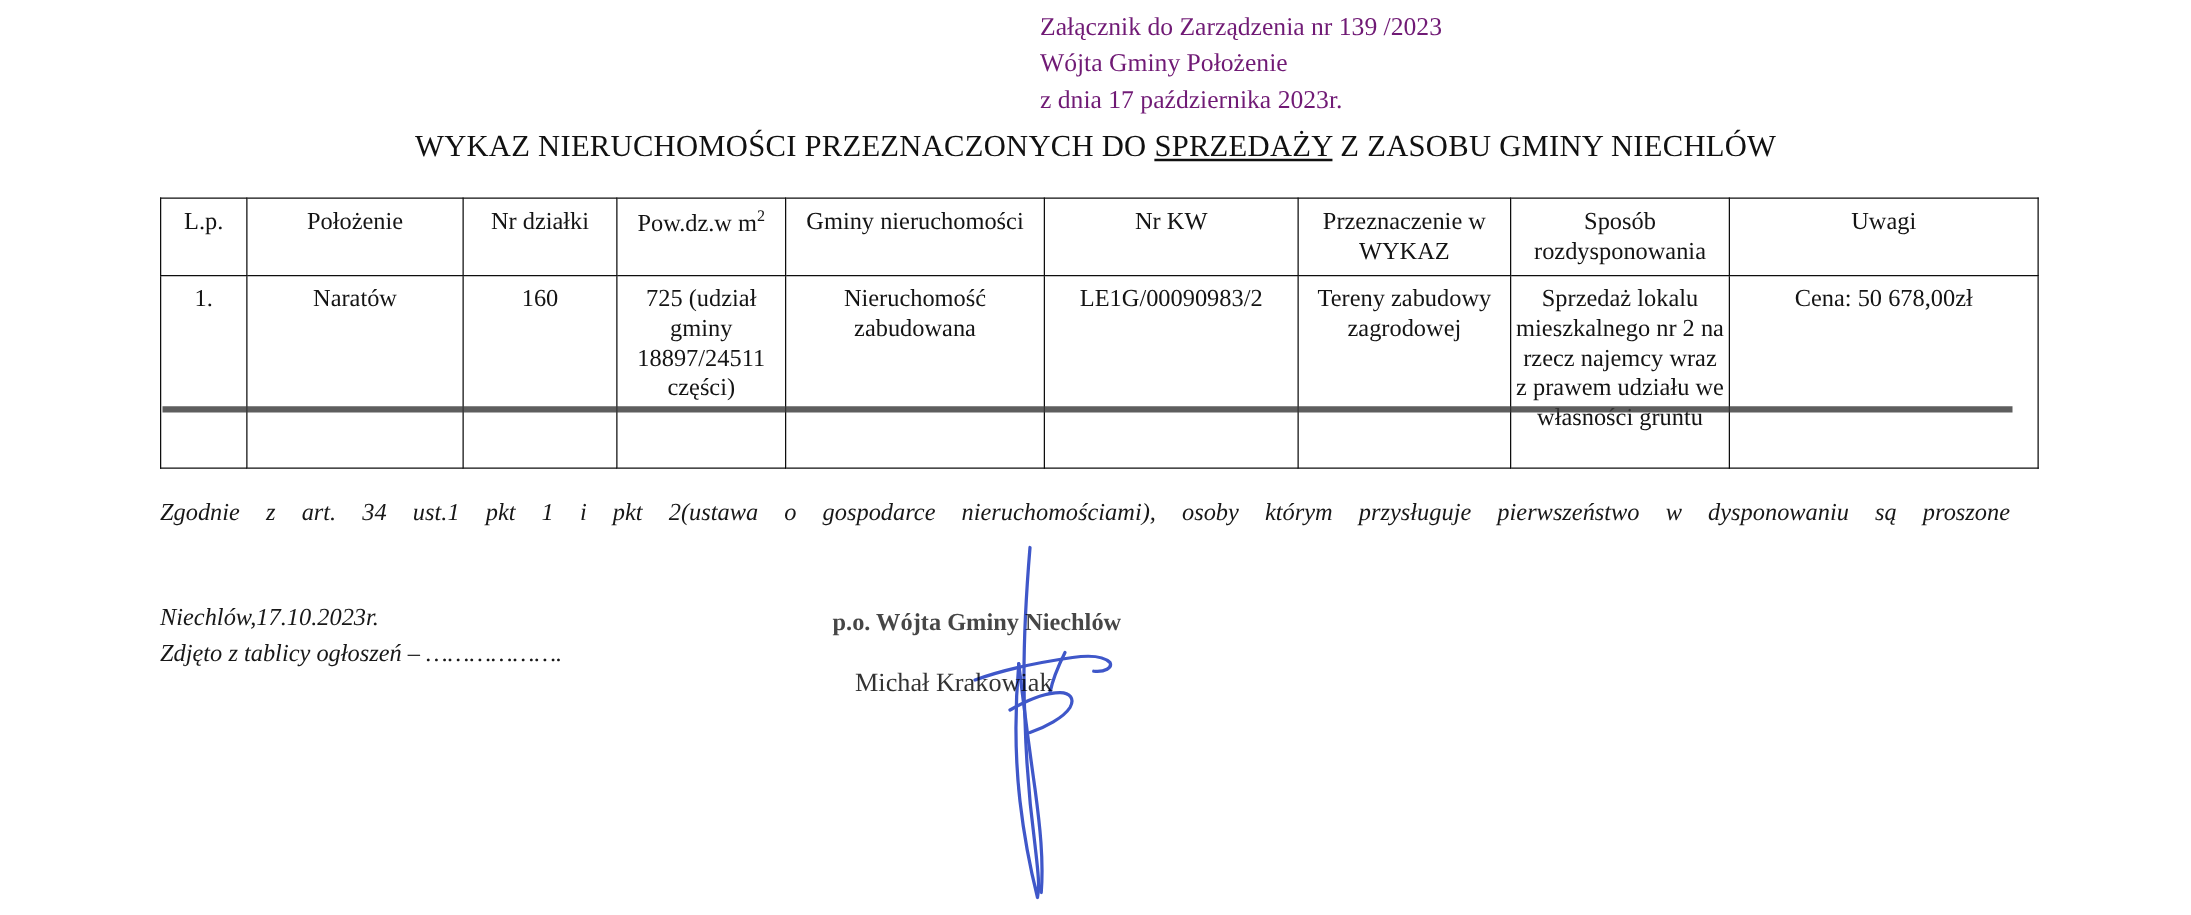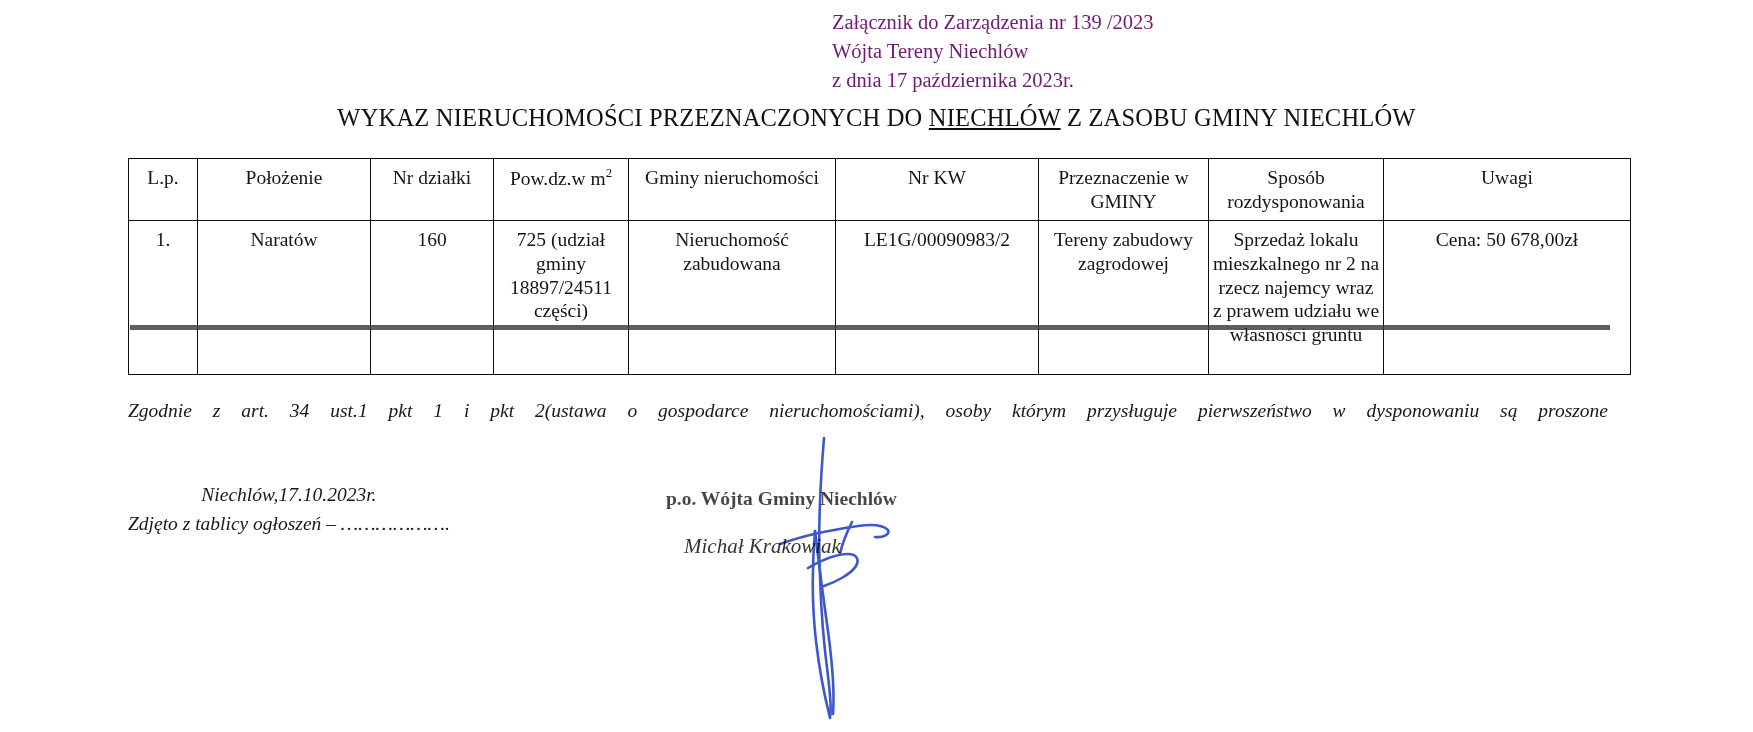--- a/index.html
+++ b/index.html
@@ -123,21 +123,21 @@
   
   .footer {
     position: absolute;
     left: 128px;
     top: 480px;
     font-style: italic;
     font-size: 19.5px;
     line-height: 1.50;
     color: #181818;
   }
-  .footer div { white-space: nowrap; text-align: center; }
+  .footer div { white-space: nowrap; }
 
   
   .sig-area {
     position: absolute;
     left: 640px;
     top: 466px;
     width: 420px;
     height: 260px;
   }
   .sig-text {
@@ -149,55 +149,54 @@
     left: 26px;
     top: 22px;
     font-size: 19.5px;
     font-weight: bold;
     opacity: 0.72;
   }
   .sig-line2 {
     left: 44px;
     top: 68px;
     font-size: 21px;
-    font-style: italic;
     opacity: 0.80;
   }
   .sig-svg {
     position: absolute;
     left: 80px;
     top: -40px;
   }
 </style>
 </head>
 <body>
 
 <div class="page">
 
   <div class="header-block">
     <div class="header-line">Załącznik do Zarządzenia nr 139 /2023</div>
-    <div class="header-line">Wójta Tereny Niechlów</div>
+    <div class="header-line">Wójta Gminy Położenie</div>
     <div class="header-line">z dnia 17 października 2023r.</div>
   </div>
 
   <div class="doc-title">
-    <span>WYKAZ NIERUCHOMOŚCI PRZEZNACZONYCH DO </span><span class="u">NIECHLÓW</span><span> Z ZASOBU GMINY NIECHLÓW</span>
+    <span>WYKAZ NIERUCHOMOŚCI PRZEZNACZONYCH DO </span><span class="u">SPRZEDAŻY</span><span> Z ZASOBU GMINY NIECHLÓW</span>
   </div>
 
   <div class="tbl-wrap">
     <table class="wykaz">
       <thead>
         <tr>
           <th class="c-lp">L.p.</th>
           <th class="c-poloz">Położenie</th>
           <th class="c-dzialka">Nr działki</th>
           <th class="c-pow">Pow.dz.w m<sup>2</sup></th>
           <th class="c-opis">Gminy nieruchomości</th>
           <th class="c-kw">Nr KW</th>
-          <th class="c-mpzp">Przeznaczenie w GMINY</th>
+          <th class="c-mpzp">Przeznaczenie w WYKAZ</th>
           <th class="c-sposob">Sposób rozdysponowania</th>
           <th class="c-uwagi">Uwagi</th>
         </tr>
       </thead>
       <tbody>
         <tr>
           <td class="c-lp">1.</td>
           <td class="c-poloz">Naratów</td>
           <td class="c-dzialka">160</td>
           <td class="c-pow">725 (udział gminy 18897/24511 części)</td>

